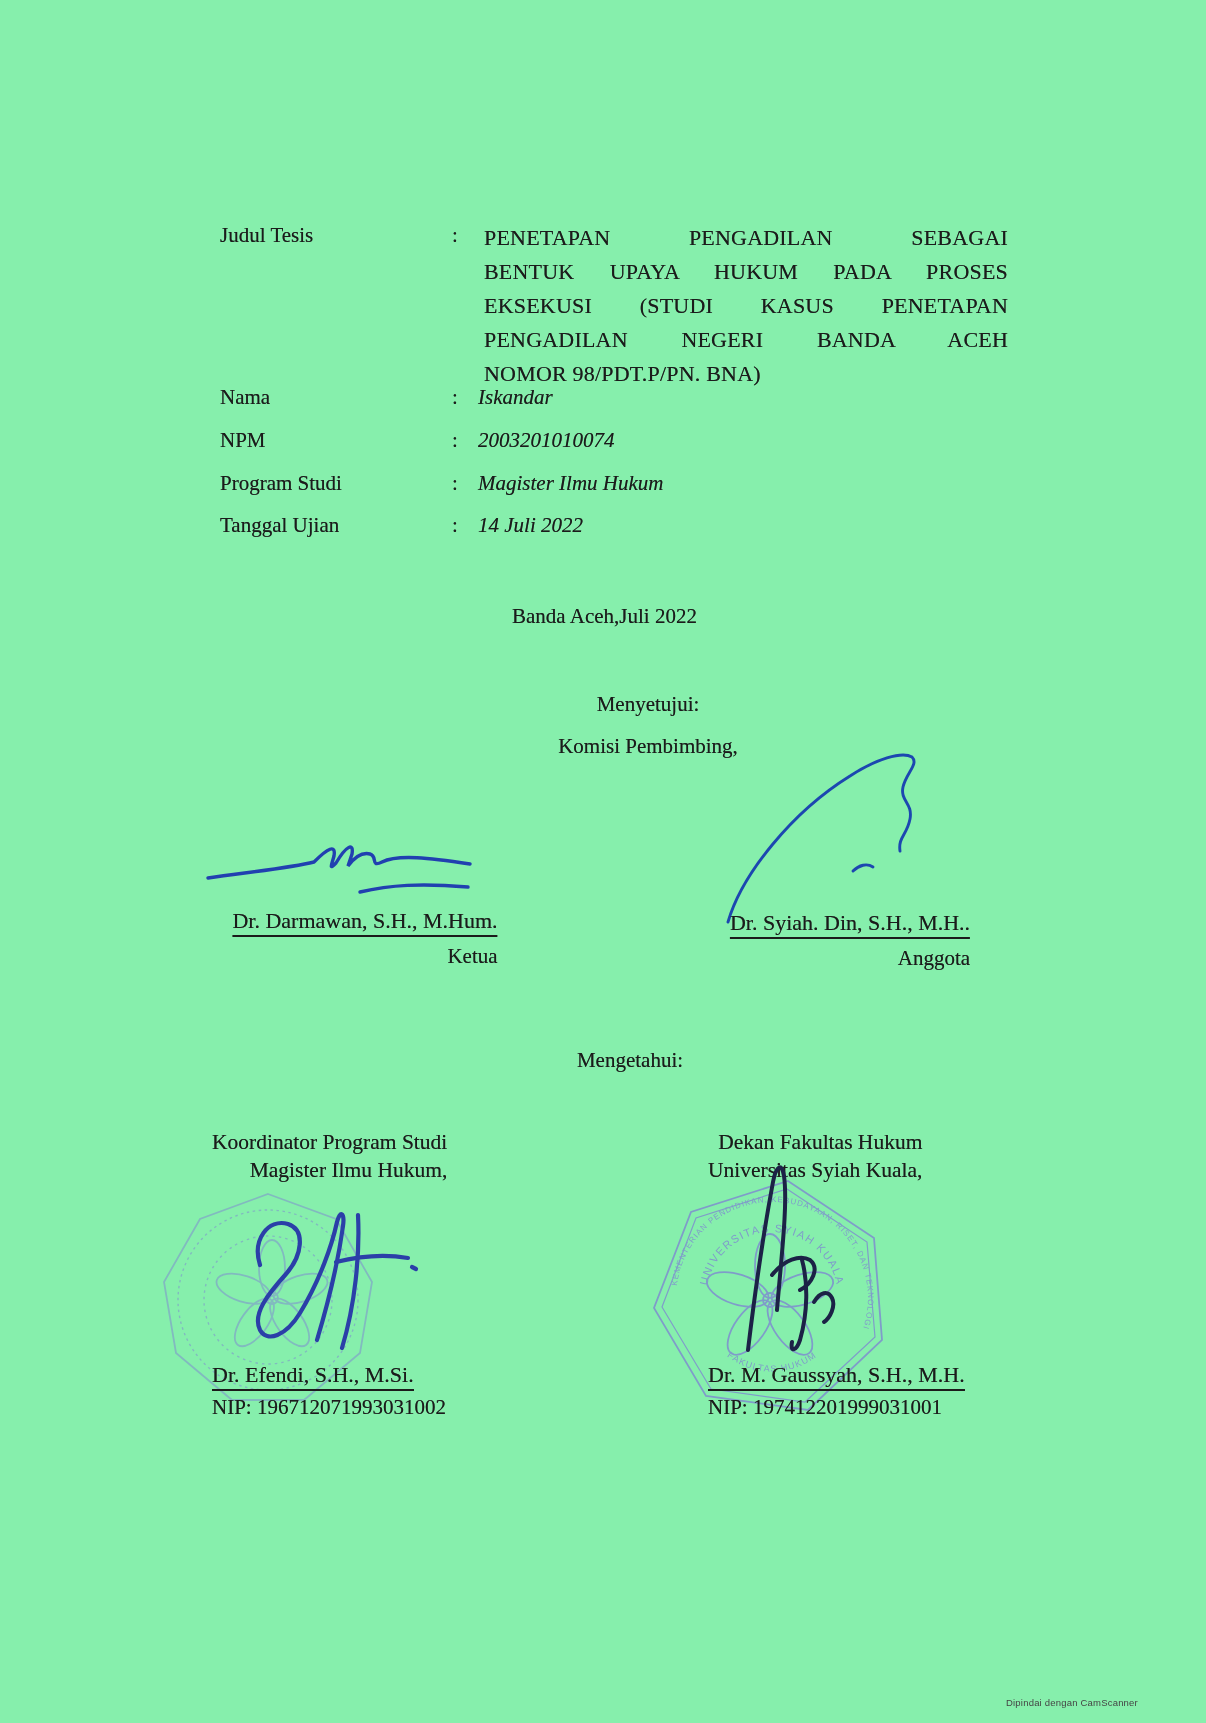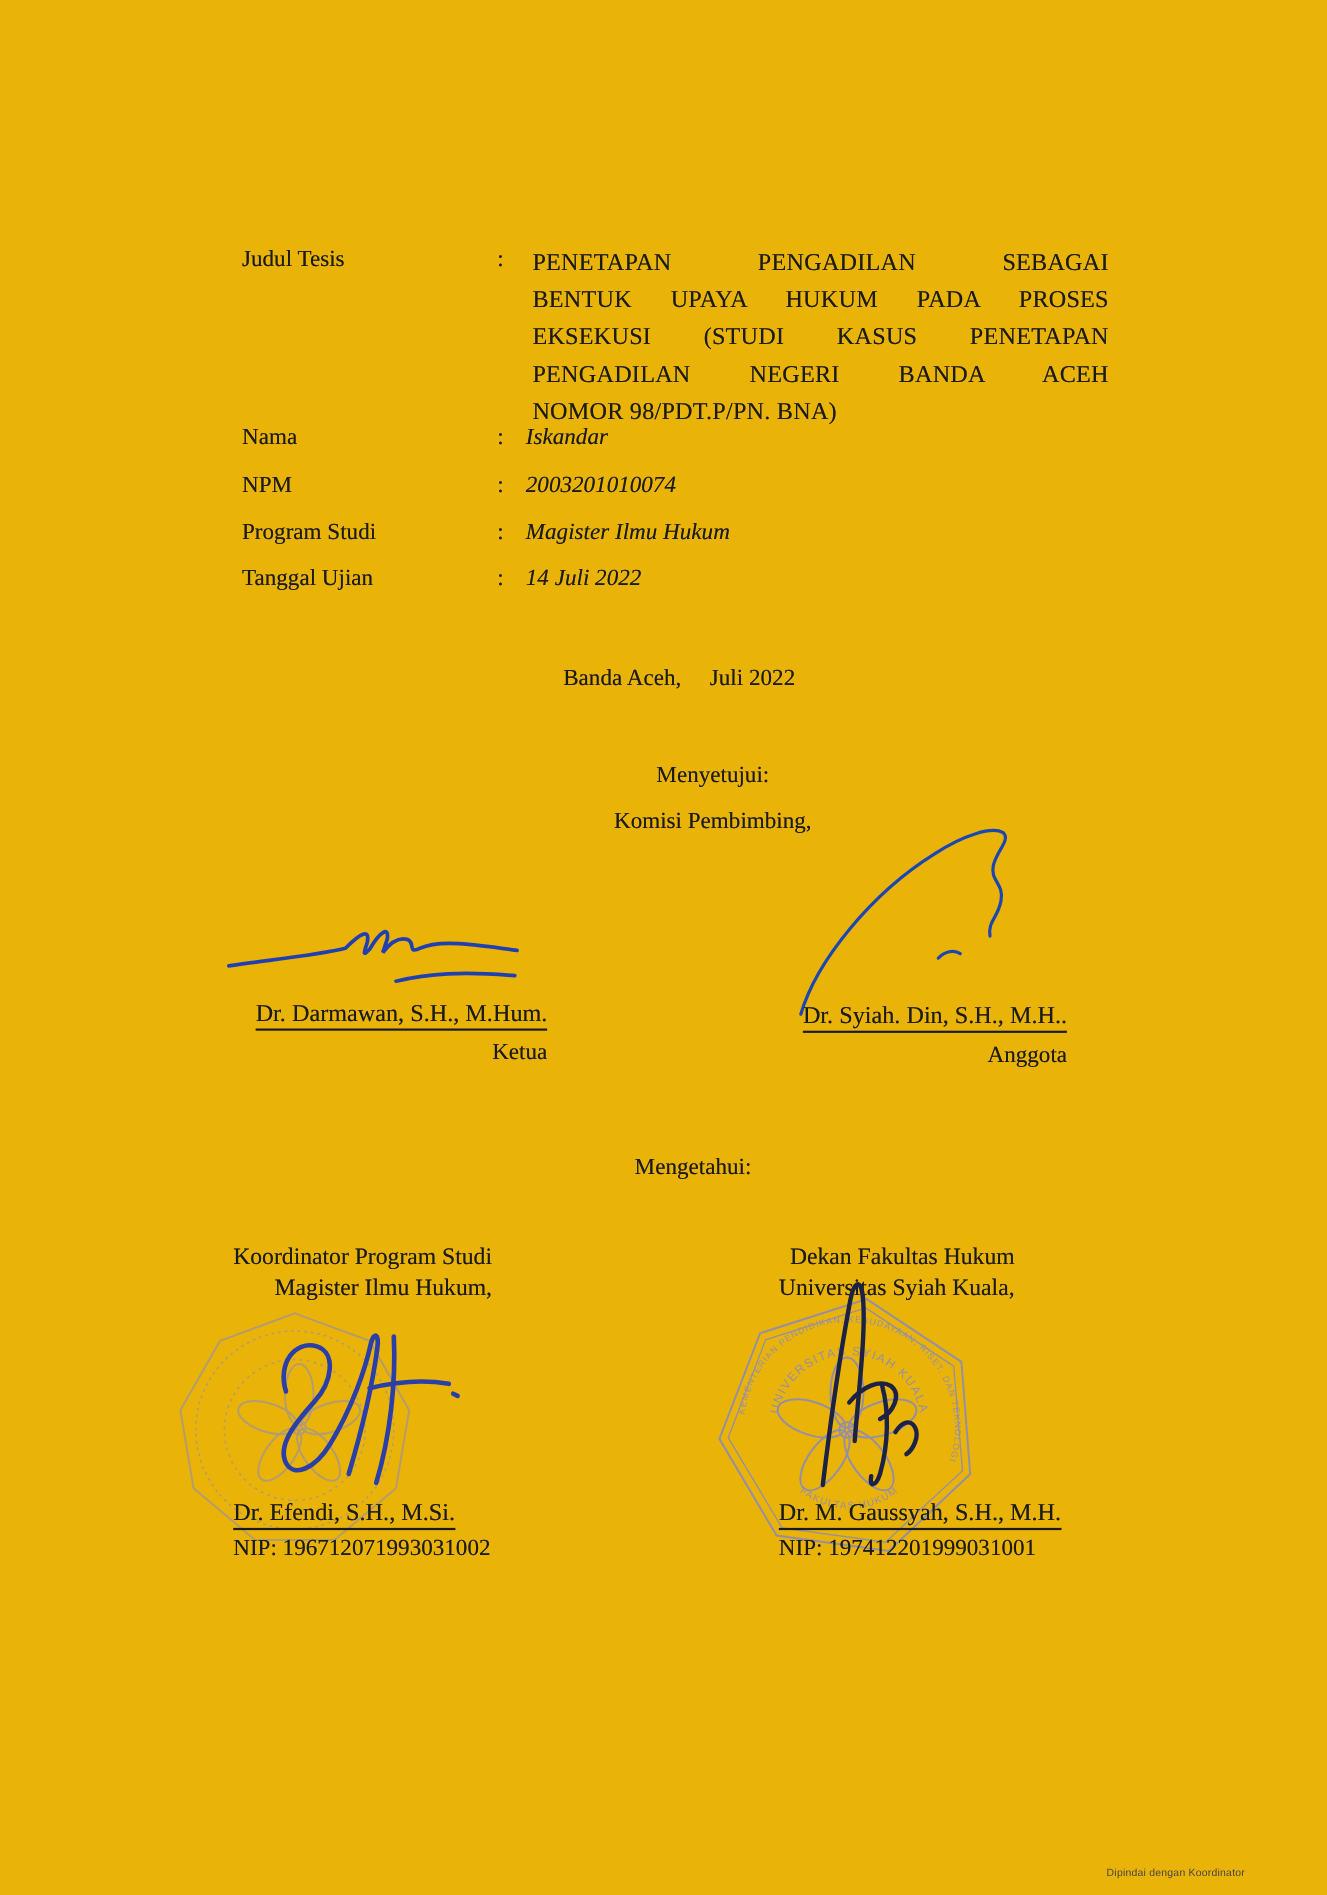--- a/index.html
+++ b/index.html
@@ -1,33 +1,33 @@
 <!DOCTYPE html>
 <html><head>
 <meta charset="utf-8">
 <style>
   html,body { margin:0; padding:0; background:#ffffff; }
   .page {
     position:relative; width:1206px; height:1723px;
-    background:#eab308; overflow:hidden;
+    background:#86efac; overflow:hidden;
     font-family:"Liberation Serif", serif; color:#1b1b1b;
   }
   .t { position:absolute; font-size:21px; line-height:27px; white-space:nowrap;
        text-shadow:0 0 0.5px rgba(25,25,25,0.6); }
   .lbl { left:220px; }
   .sep { left:452px; }
   .val { left:478px;font-style:italic; }
   .title-line {
     position:absolute; left:484px; width:524px;
     font-size:22px; line-height:34px; letter-spacing:0.2px;
     text-align:justify; text-align-last:justify;
     text-shadow:0 0 0.5px rgba(25,25,25,0.6);
   }
   .title-last { text-align:left; text-align-last:left; }
-  .dateline { position:absolute; left:512px; top:604px; display:flex; gap:26px;
+  .dateline { position:absolute; left:512px; top:604px; display:flex; 
               font-size:21px; text-shadow:0 0 0.5px rgba(25,25,25,0.6); }
   .center-col { position:absolute; transform:translateX(-50%); text-align:right;
                 text-shadow:0 0 0.5px rgba(25,25,25,0.6); }
   .heading { font-size:21px; white-space:nowrap; }
   .uname { display:inline-block; border-bottom:2px solid #1b1b1b; padding-bottom:1px;
            font-size:22px; white-space:nowrap; }
   .role { font-size:21px; margin-top:7px; }
   .hdr2 { position:absolute; font-size:21.5px; line-height:28px; white-space:nowrap;
           text-shadow:0 0 0.5px rgba(25,25,25,0.6);text-align:right; }
   .nameblk { position:absolute; white-space:nowrap; text-shadow:0 0 0.5px rgba(25,25,25,0.6); }
@@ -171,15 +171,15 @@
   <div class="nameblk" style="left:212px; top:1362px">
     <span class="uname">Dr. Efendi, S.H., M.Si.</span>
     <div class="nip">NIP: 196712071993031002</div>
   </div>
 
   <div class="nameblk" style="left:708px; top:1362px">
     <span class="uname">Dr. M. Gaussyah, S.H., M.H.</span>
     <div class="nip">NIP: 197412201999031001</div>
   </div>
 
-  <div class="footer-note">Dipindai dengan Koordinator</div>
+  <div class="footer-note">Dipindai dengan CamScanner</div>
 
 </div>
 
 </body></html>

